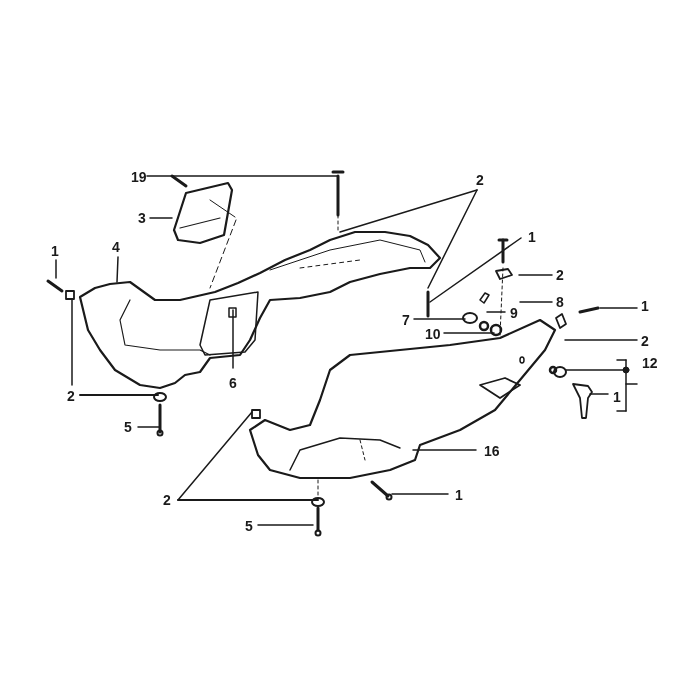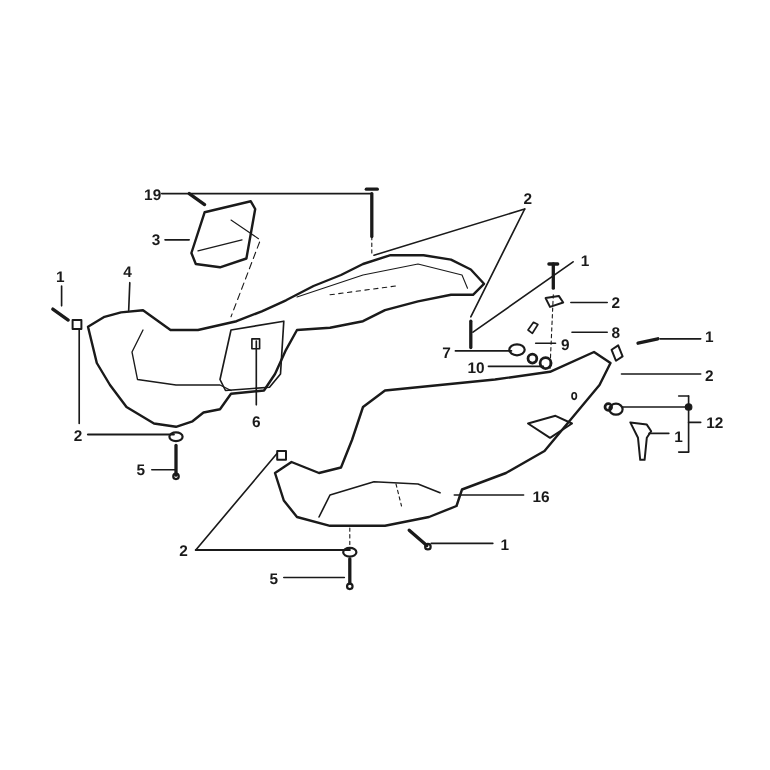--- a/index.html
+++ b/index.html
@@ -126,21 +126,21 @@
 <div class="lbl" style="left:51px;top:244px">1</div>
 <div class="lbl" style="left:112px;top:240px">4</div>
 <div class="lbl" style="left:528px;top:230px">1</div>
 <div class="lbl" style="left:556px;top:268px">2</div>
 <div class="lbl" style="left:556px;top:295px">8</div>
 <div class="lbl" style="left:641px;top:299px">1</div>
 <div class="lbl" style="left:402px;top:313px">7</div>
 <div class="lbl" style="left:510px;top:306px">9</div>
 <div class="lbl" style="left:641px;top:334px">2</div>
 <div class="lbl" style="left:425px;top:327px">10</div>
-<div class="lbl" style="left:642px;top:377px">12</div>
+<div class="lbl" style="left:642px;top:356px">12</div>
 <div class="lbl" style="left:229px;top:376px">6</div>
 <div class="lbl" style="left:67px;top:389px">2</div>
 <div class="lbl" style="left:613px;top:390px">1</div>
 <div class="lbl" style="left:124px;top:420px">5</div>
 <div class="lbl" style="left:484px;top:444px">16</div>
 <div class="lbl" style="left:455px;top:488px">1</div>
 <div class="lbl" style="left:163px;top:493px">2</div>
 <div class="lbl" style="left:245px;top:519px">5</div>
 
 </body></html>

